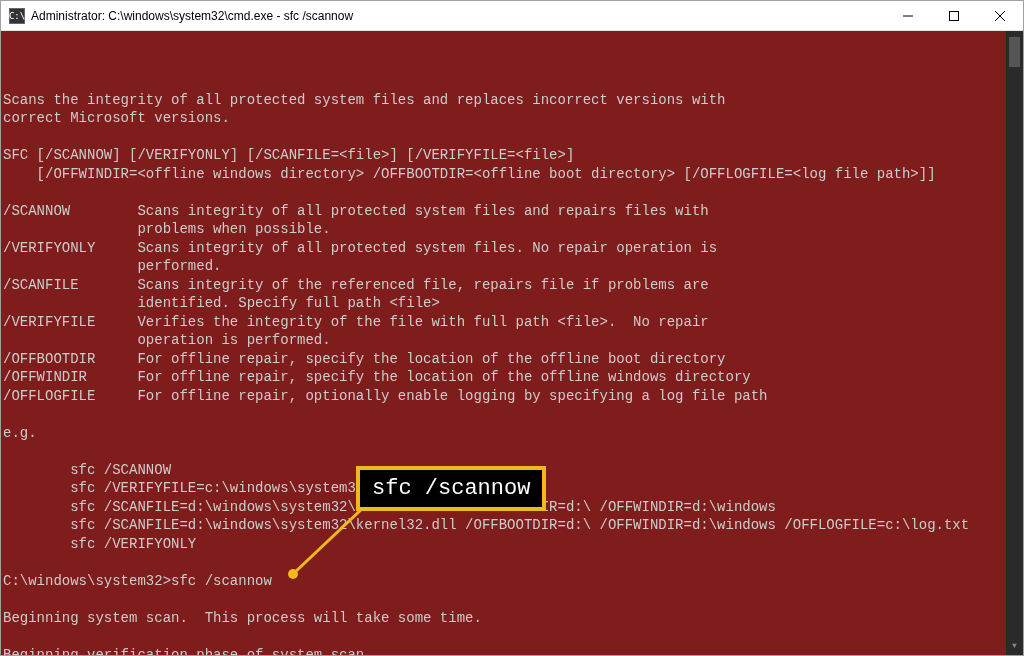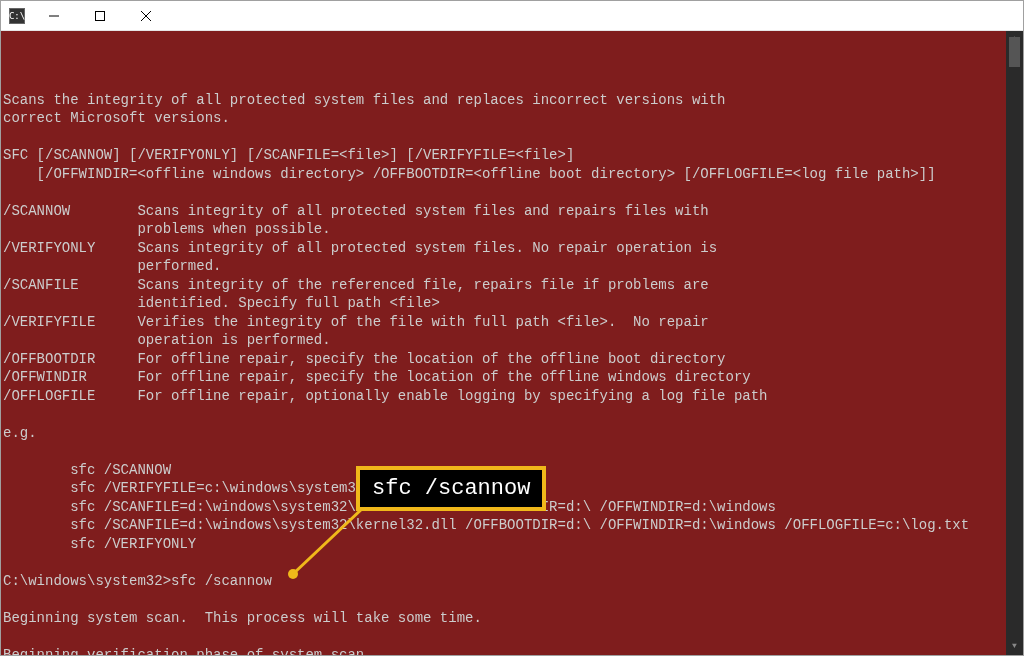--- a/index.html
+++ b/index.html
@@ -117,20 +117,21 @@
       z-index: 4;
       pointer-events: none;
     }
   </style>
 </head>
 <body>
 
 <div class="window">
   <div class="titlebar">
     <span class="title-icon">C:\</span>
+    <span class="title-text">Administrator: C:\windows\system32\cmd.exe - sfc  /scannow</span>
     <div class="win-controls">
       <div class="win-btn">
         <svg width="10" height="10" viewBox="0 0 10 10">
             <path d="M0 5 H10" stroke="currentColor" stroke-width="1"></path>
           </svg>
       </div>
       <div class="win-btn">
         <svg width="10" height="10" viewBox="0 0 10 10">
             <rect x="0.5" y="0.5" width="9" height="9" fill="none" stroke="currentColor" stroke-width="1"></rect>
           </svg>

